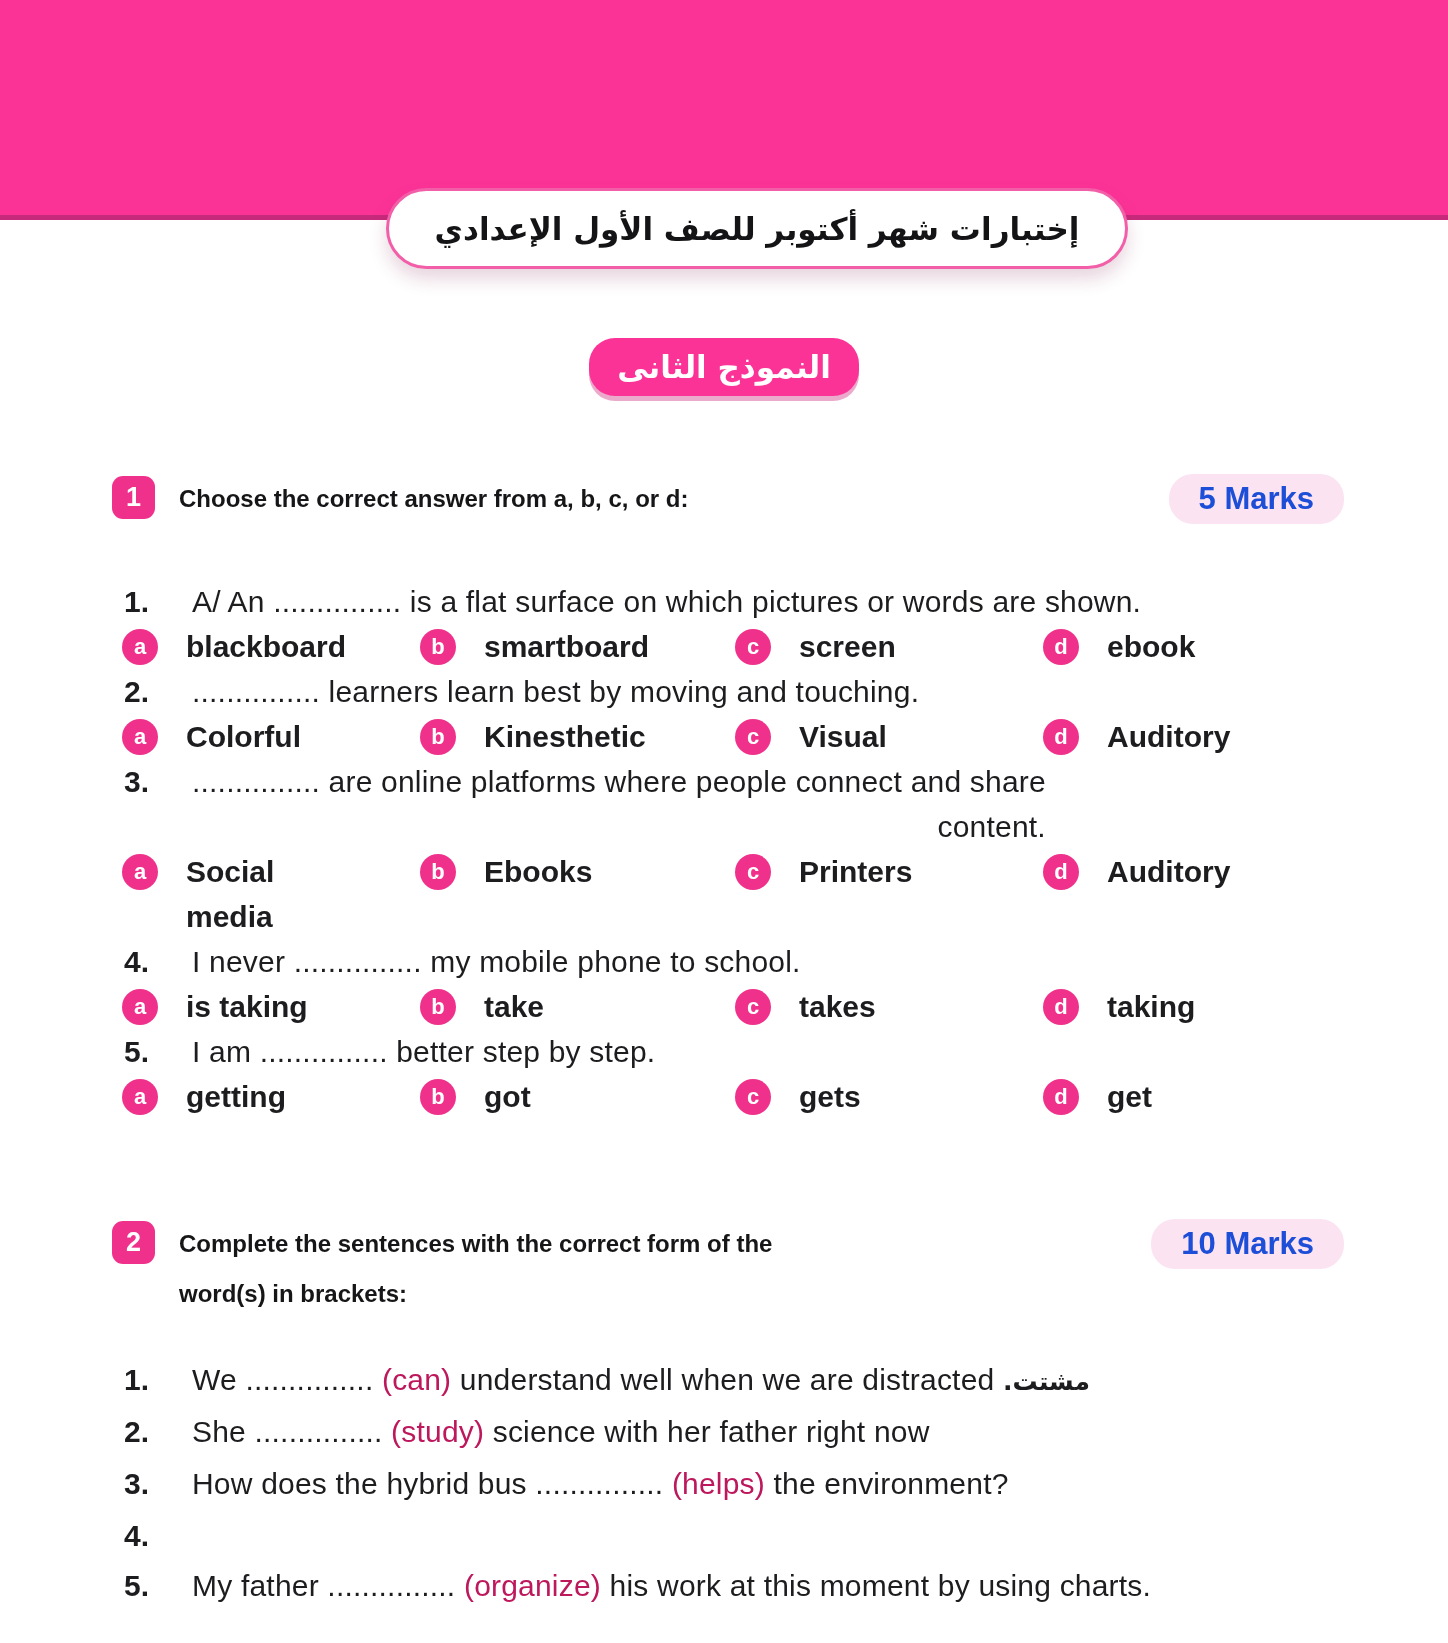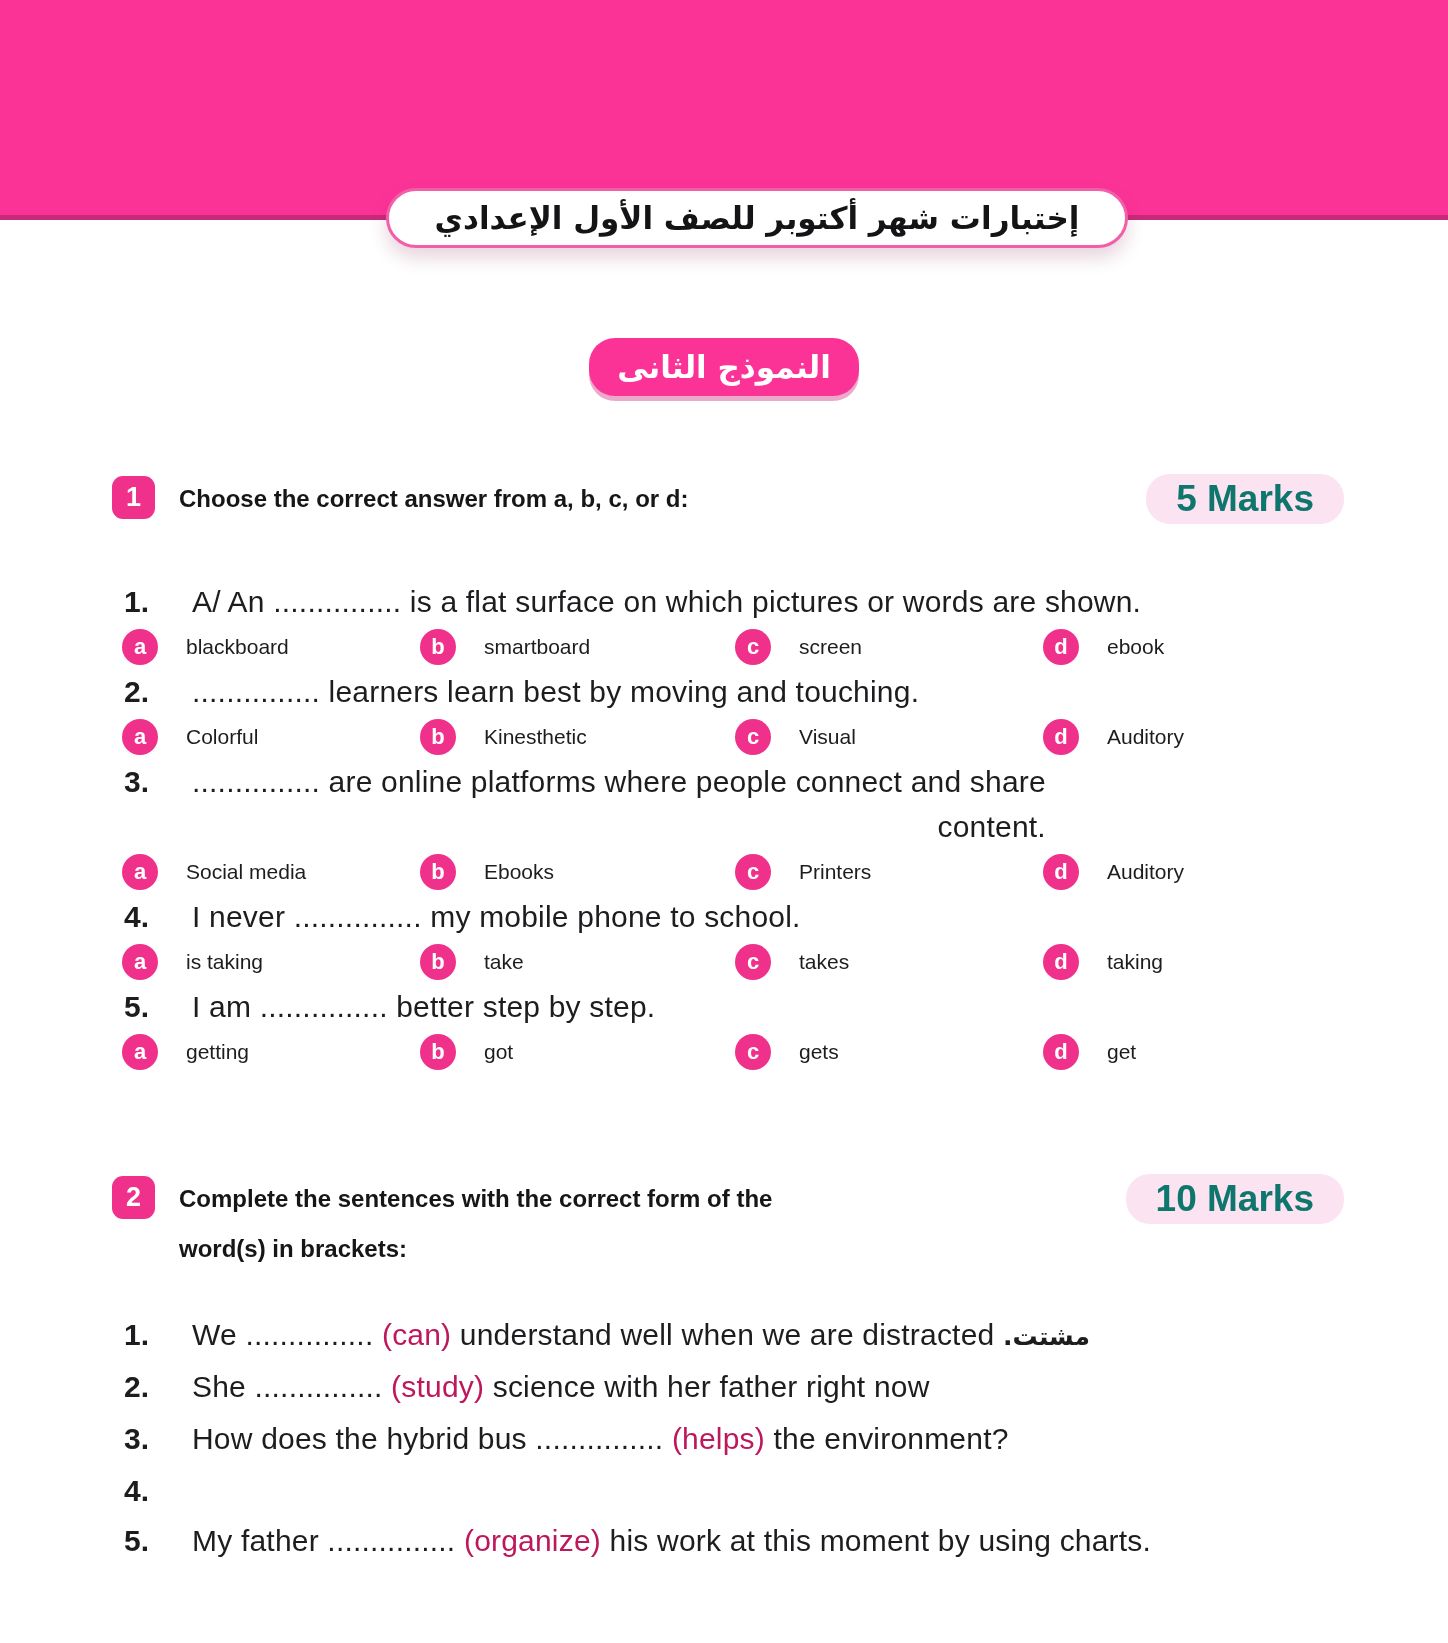--- a/index.html
+++ b/index.html
@@ -1,52 +1,52 @@
 <!DOCTYPE html>
 <html><head>
 <meta charset="utf-8">
 <style>
   html,body{margin:0;padding:0;background:#fff;}
   .page{position:relative;width:1448px;height:1643px;background:#ffffff;overflow:hidden;
         font-family:"Liberation Sans",sans-serif;color:#1d1d20;}
 
   
   .banner{height:215px;background:#FC3397;border-bottom:5px solid #C82A7B;}
-  .title-pill{position:absolute;top:188px;left:386px;width:742px;height:60px;box-sizing:border-box;
+  .title-pill{position:absolute;top:188px;left:386px;width:742px;height:81px;box-sizing:border-box;
         background:#ffffff;border:3px solid #F25FA8;border-radius:42px;z-index:3;
         display:flex;align-items:center;justify-content:center;
         box-shadow:0 10px 18px rgba(120,20,70,.18);}
   .ar{font-family:"DejaVu Sans",sans-serif;}
   .title-pill .ar{font-weight:700;font-size:31px;color:#141416;white-space:nowrap;}
 
   .model-pill{width:max-content;margin:118px auto 0;background:#FC3397;border-radius:26px;
         padding:11px 28px;box-shadow:0 5px 0 rgba(202,32,120,.38);}
   .model-pill .ar{font-weight:700;font-size:31px;color:#ffffff;}
 
   
   .sec{margin:78px 104px 0 112px;}
   .sec--2{margin-top:100px;}
   .sec-header{display:flex;align-items:flex-start;}
   .sec-num{flex:0 0 auto;width:43px;height:43px;border-radius:11px;background:#F0318C;color:#fff;
         font-weight:700;font-size:27px;display:flex;align-items:center;justify-content:center;margin-top:2px;}
   .sec-title{flex:1;margin:0 0 0 24px;font-size:24px;line-height:50px;font-weight:700;
         white-space:pre-line;color:#161618;}
-  .marks{flex:0 0 auto;background:#FBE3F1;color:#0f766e;font-weight:700;font-size:37px;
+  .marks{flex:0 0 auto;background:#FBE3F1;color:#1d4ed8;font-weight:700;font-size:31px;
         padding:5px 30px;border-radius:24px;line-height:40px;}
 
   
   .qs{margin-top:55px;}
   .q-line{display:flex;font-size:30px;line-height:45px;}
   .q-num{flex:0 0 68px;padding-left:12px;font-weight:700;box-sizing:content-box;}
   .q-text{white-space:pre-line;letter-spacing:.2px;text-align:right;}
   .opt-row{display:grid;grid-template-columns:298px 315px 308px 1fr;padding-left:10px;line-height:45px;}
   .opt{display:flex;align-items:flex-start;column-gap:28px;}
   .opt-circle{flex:0 0 36px;width:36px;height:36px;margin-top:5px;border-radius:50%;background:#F0318C;
         color:#fff;font-weight:700;font-size:22px;display:flex;align-items:center;justify-content:center;line-height:1;}
-  .opt-label{font-weight:400;font-size:21px;max-width:150px;}
+  .opt-label{font-weight:700;font-size:30px;max-width:150px;}
 
   
   .q2s{margin-top:36px;}
   .q2-line{display:flex;font-size:30px;line-height:50px;}
   .q2-text{letter-spacing:.2px;}
   .bracket{color:#be185d;font-weight:400;}
   .ar-inline{font-family:"DejaVu Sans",sans-serif;font-size:25px;font-weight:600;}
 </style>
 </head>
 <body>

